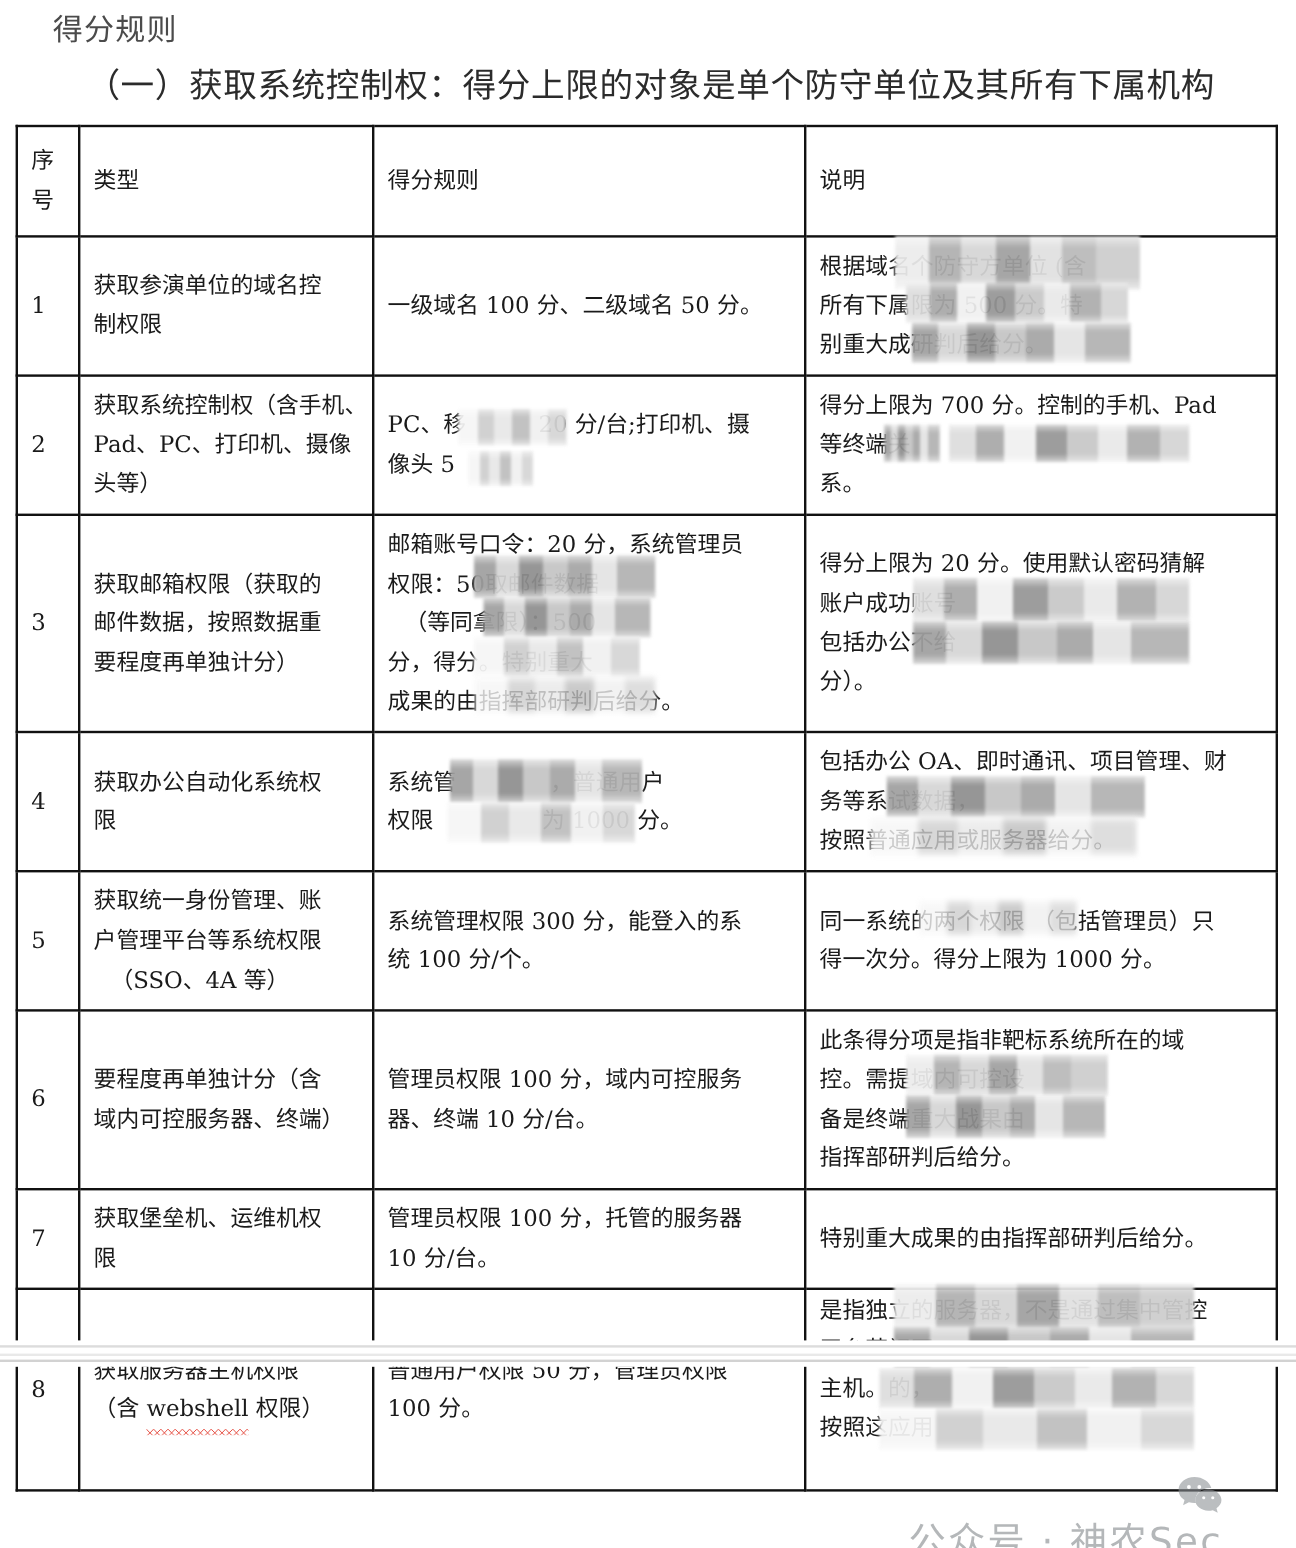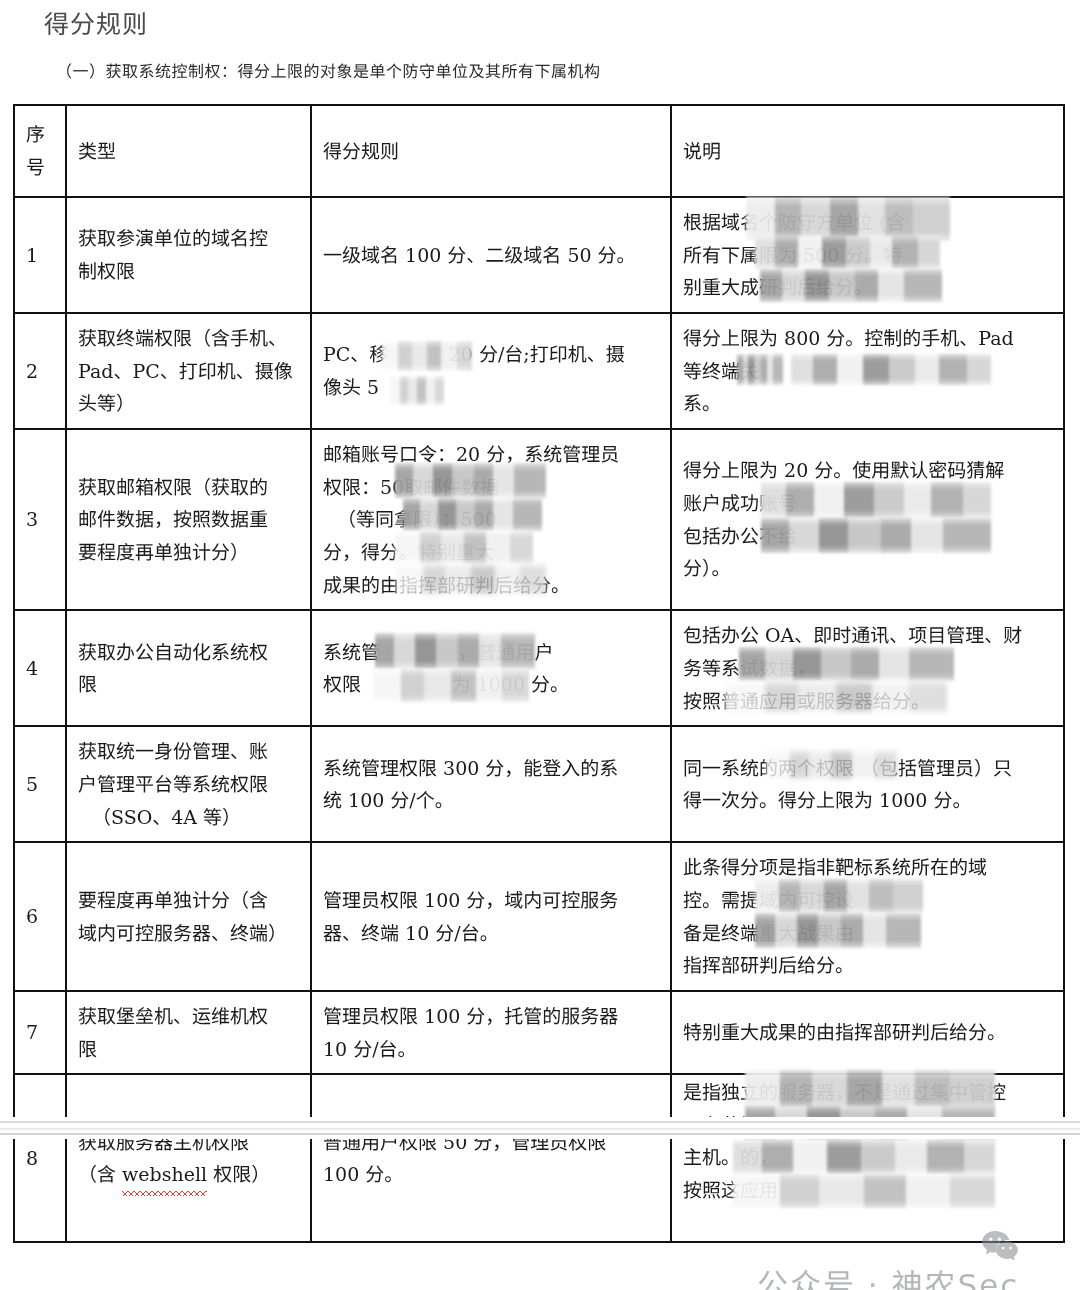--- a/index.html
+++ b/index.html
@@ -31,23 +31,23 @@
     top: 9px;
     font-size: 25px;
     line-height: 32px;
     color: #4b4b4b;
     letter-spacing: 1px;
     font-family: "DejaVu Sans", "Liberation Sans", sans-serif;
     white-space: nowrap;
   }
   .doc-subtitle {
     position: absolute;
-    left: 56px;
+    left: 72px;
     top: 56px;
-    font-size: 16px;
+    font-size: 28px;
     line-height: 32px;
     color: #2b2b2b;
     letter-spacing: 0.5px;
     font-family: "DejaVu Sans", "Liberation Sans", sans-serif;
     white-space: nowrap;
   }
 
   
   .table-wrap {
     position: absolute;
@@ -276,36 +276,36 @@
               <span class="mosaic mo-b soft" style="left:72px; top:30px; width:185px; height:33px;"></span>
               <span class="mosaic mo-d soft" style="left:77px; top:63px; width:182px; height:33px;"></span>
             </div>
           </td>
         </tr>
 
         <tr>
           <td class="no-cell">2</td>
           <td>
             <div class="cell-inner">
-              <span class="ln">获取终端权限（含手机、</span>
+              <span class="ln">获取系统控制权（含手机、</span>
               <span class="ln">Pad、PC、打印机、摄像</span>
               <span class="ln">头等）</span>
             </div>
           </td>
           <td>
             <div class="cell-inner">
               <span class="ln"><span>PC、移</span>&nbsp;&nbsp;&nbsp;&nbsp;&nbsp;&nbsp;&nbsp;&nbsp;&nbsp;&nbsp;<span>20 分/台;打印机、摄</span></span>
               <span class="ln"><span>像头 5</span></span>
               <span class="mosaic mo-c soft" style="left:59px; top:3px; width:90px; height:30px;"></span>
               <span class="mosaic mo-c soft" style="left:67px; top:38px; width:54px; height:29px;"></span>
             </div>
           </td>
           <td>
             <div class="cell-inner">
-              <span class="ln">得分上限为 800 分。控制的手机、Pad</span>
+              <span class="ln">得分上限为 700 分。控制的手机、Pad</span>
               <span class="ln"><span>等终端</span><span>关</span></span>
               <span class="ln">系。</span>
               <span class="mosaic mo-d soft" style="left:54px; top:32px; width:46px; height:31px;"></span>
               <span class="mosaic mo-b soft" style="left:108px; top:32px; width:200px; height:31px;"></span>
             </div>
           </td>
         </tr>
 
         <tr>
           <td class="no-cell">3</td>

